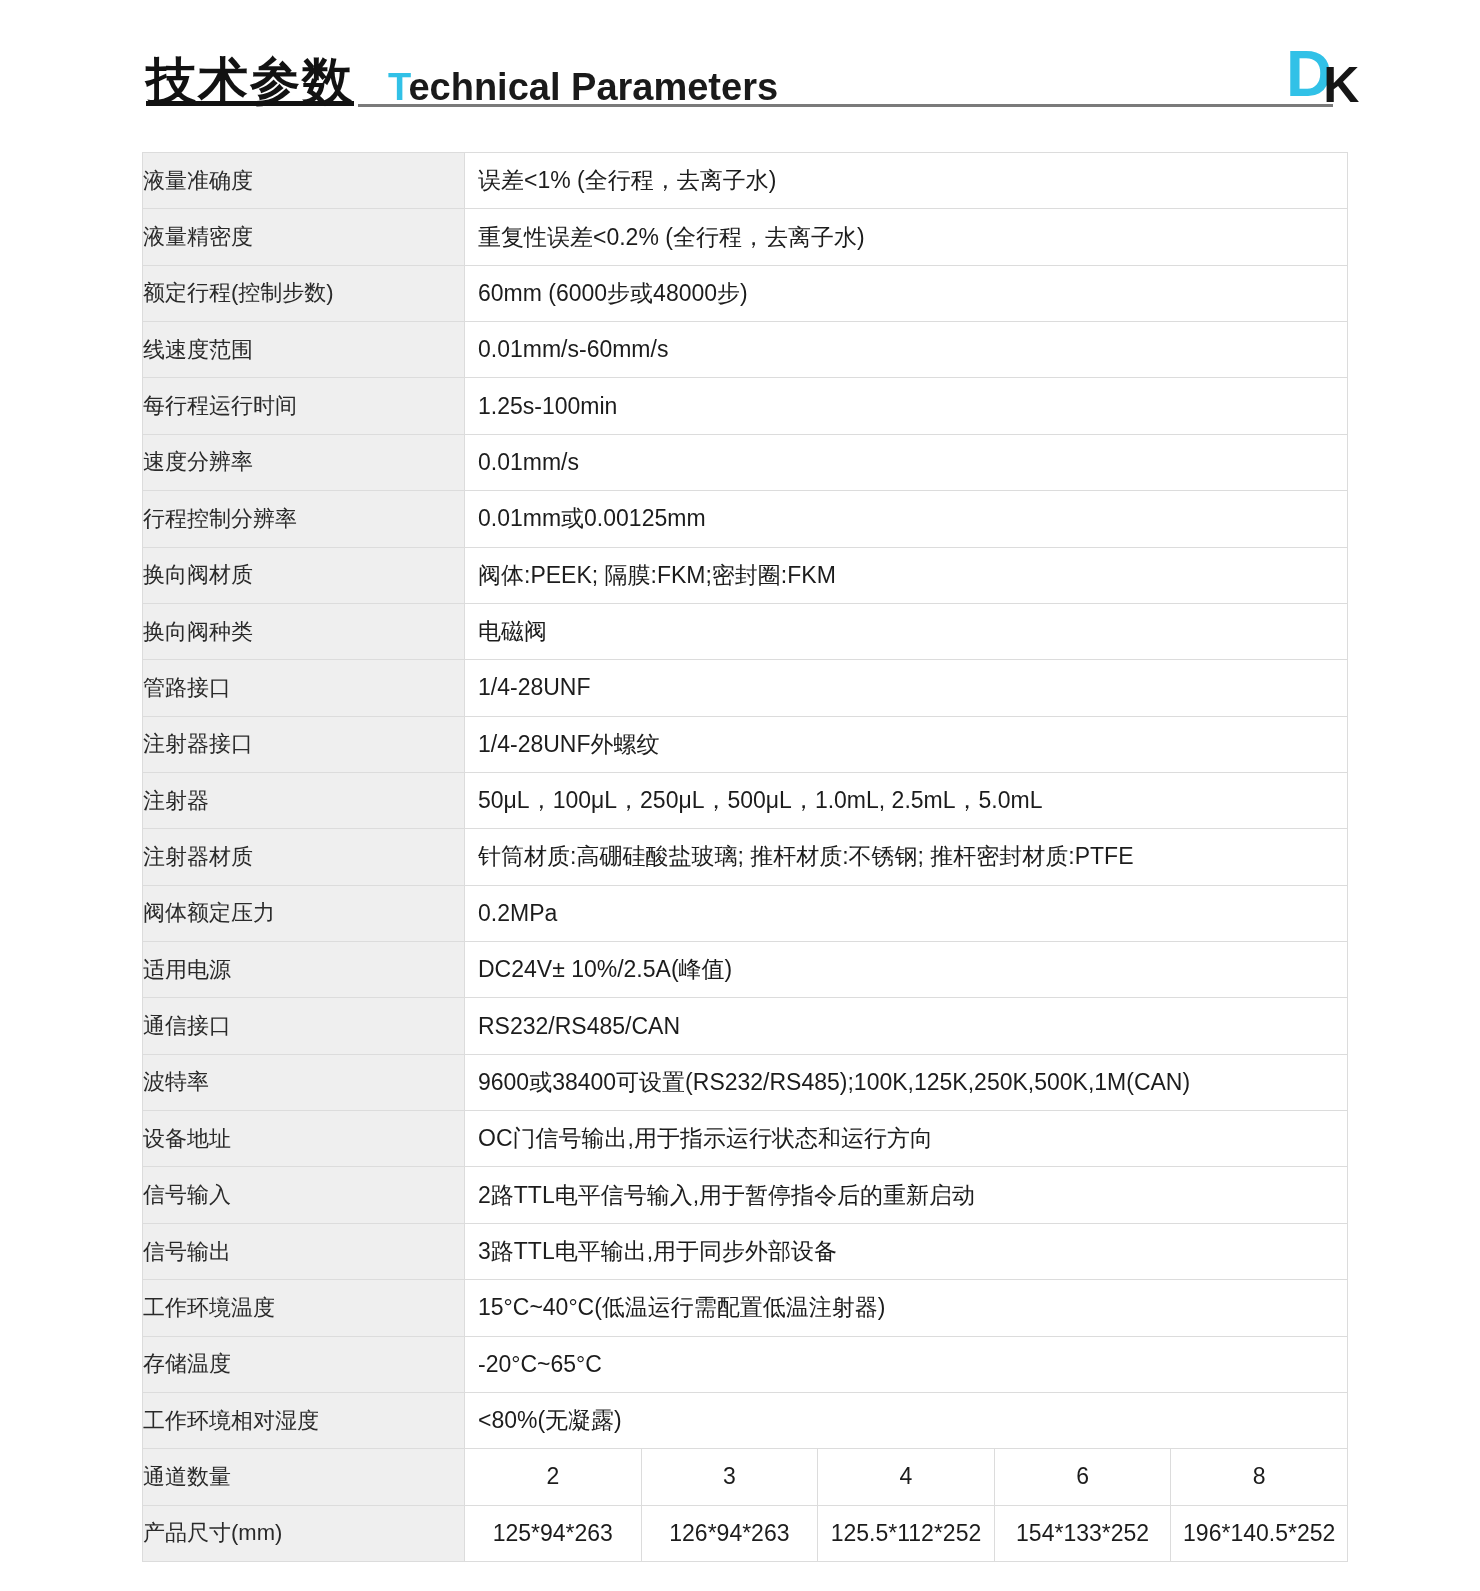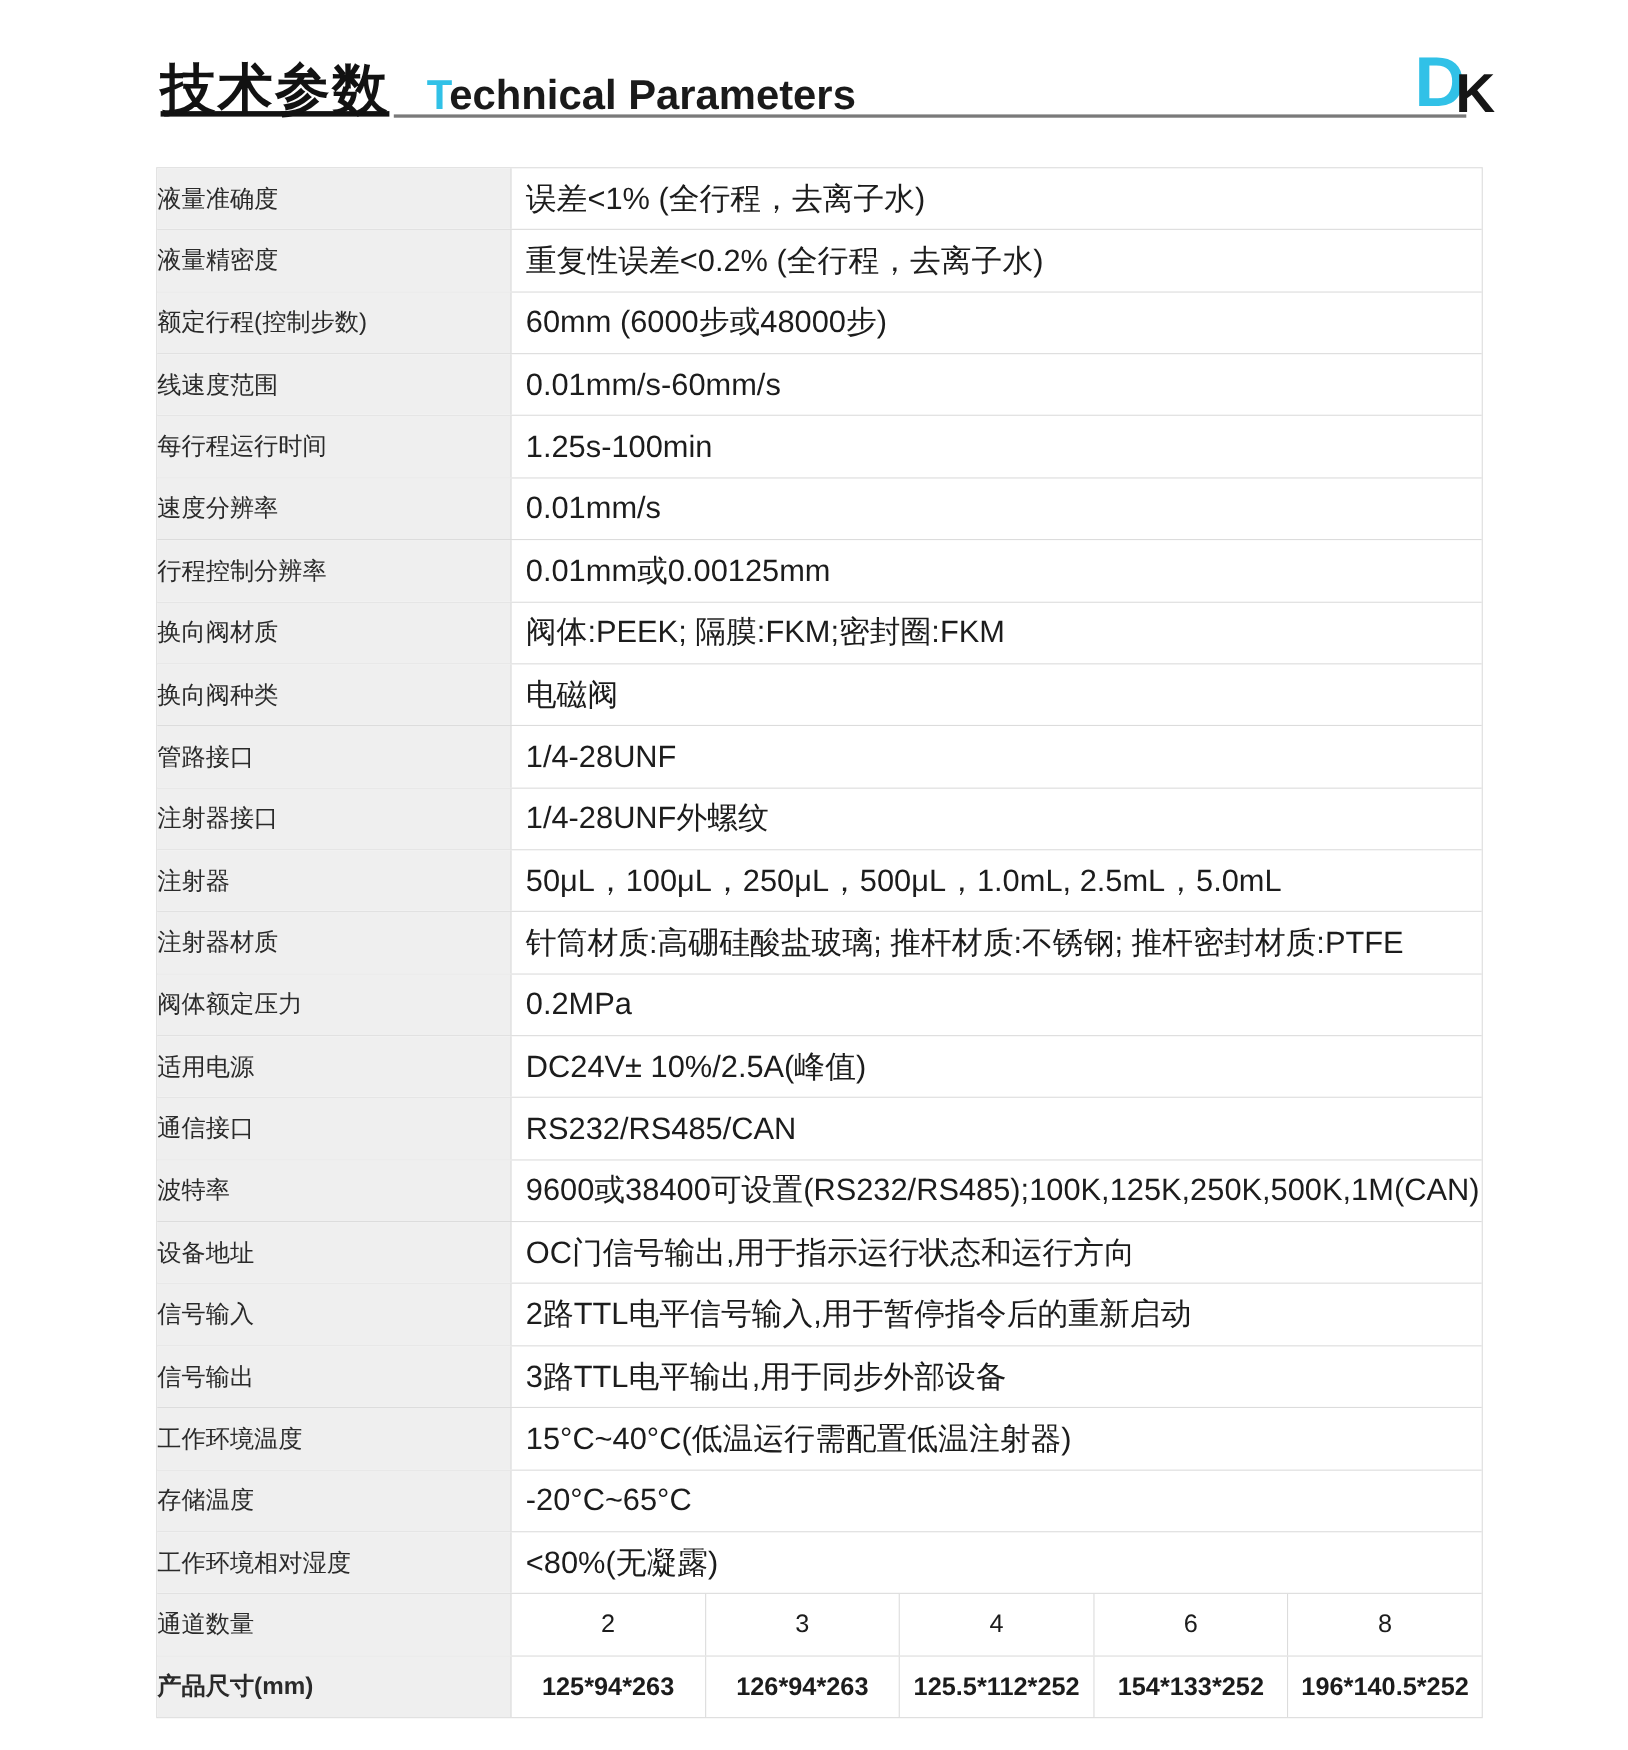--- a/index.html
+++ b/index.html
@@ -24,27 +24,27 @@
   .logo .d { color:#31C1E7; font-size:64px; font-weight:800; letter-spacing:-2px; }
   .logo .k { color:#161616; font-size:50px; font-weight:800; margin-left:-7px; margin-top:18px; }
 
   
   .spec-table {
     position:absolute; left:142px; top:152px; width:1206px; height:1410px;
     border:1px solid #dcdcdc; box-sizing:border-box;
     display:flex; flex-direction:column; background:#ffffff;
   }
   .spec-row { flex:1; display:flex; border-bottom:1px solid #dcdcdc; min-height:0; }
-  .spec-row:last-child { border-bottom:none;font-weight:bold; }
+  .spec-row:last-child { border-bottom:none; }
   .cell { display:flex; align-items:center; box-sizing:border-box; overflow:hidden; }
   .cell.label {
     flex:none; width:322px; background:#efefef; border-right:1px solid #dcdcdc;
     font-size:22px; color:#2a2a2a;
   }
-  .cell.value { flex:1; padding-left:13px; font-size:28px; color:#1c1c1c; white-space:nowrap; }
+  .cell.value { flex:1; padding-left:13px; font-size:23px; color:#1c1c1c; white-space:nowrap; }
   .cell.mcell {
     flex:1; justify-content:center; border-right:1px solid #dcdcdc;
     font-size:23px; color:#1c1c1c; white-space:nowrap;
   }
   .spec-row.multi .cell.mcell:last-child { border-right:none; }
 </style>
 </head>
 <body>
 
 <div class="page">

